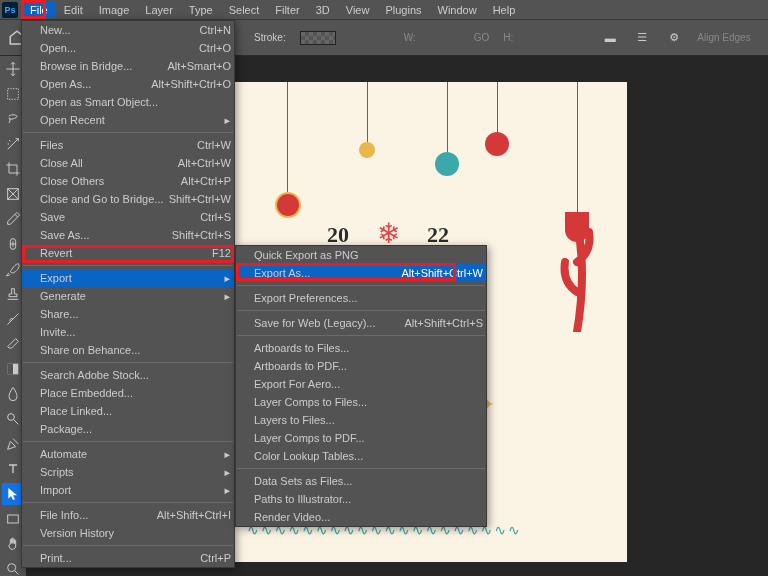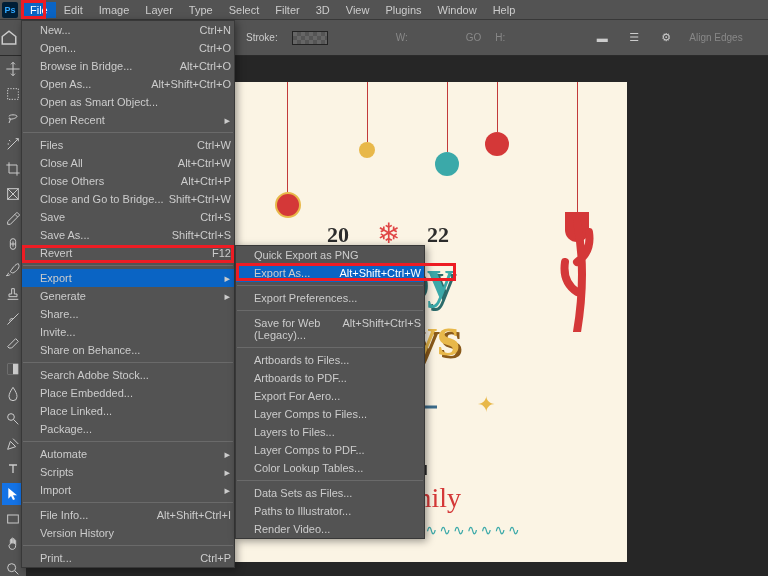--- a/index.html
+++ b/index.html
@@ -1,41 +1,41 @@
 <!DOCTYPE html>
 <html><head>
 <meta charset="utf-8">
 <style>
 *{margin:0;padding:0;box-sizing:border-box;font-family:"Segoe UI",Tahoma,sans-serif;font-size:11px;color:#ccc;user-select:none}
 body{background:#535353;width:768px;height:576px;overflow:hidden;position:relative}
 .menubar{background:#535353;height:20px;display:flex;align-items:center;padding-left:2px;border-bottom:1px solid #383838}
 .ps-logo{width:16px;height:16px;background:#001e36;color:#31a8ff;font-weight:bold;font-size:9px;display:flex;align-items:center;justify-content:center;margin-right:4px;border-radius:2px}
 .menubar-item{padding:2px 8px;cursor:default}
 .menubar-item.open{background:#0a64c4;color:#fff}
-.options-bar{background:#535353;height:36px;display:flex;align-items:center;padding-left:0;border-bottom:1px solid #2a2a2a;gap:14px}
+.options-bar{background:#535353;height:36px;display:flex;align-items:center;padding-left:8px;border-bottom:1px solid #2a2a2a;gap:14px}
 .opt-ico{width:18px;height:18px;display:flex;align-items:center;justify-content:center;color:#ccc}
 .opt-label{font-size:10px;color:#ccc}
 .opt-swatch{width:36px;height:14px;border:1px solid #222;background:repeating-conic-gradient(#555 0 25%,#666 0 50%) 0 0/8px 8px}
 .opt-dim{color:#888;font-size:10px}
 .toolbar{position:absolute;left:0;top:56px;width:26px;background:#535353;display:flex;flex-direction:column;align-items:center;padding-top:2px;gap:3px}
 .tool{width:22px;height:22px;display:flex;align-items:center;justify-content:center;color:#ccc;position:relative}
 .tool svg{width:16px;height:16px}
 .tool.active{background:#1473e6}
 .canvas{position:absolute;left:26px;top:56px;right:0;bottom:0;background:#262626;display:flex;align-items:flex-start;justify-content:center;padding-top:26px}
 .artboard{width:460px;height:480px;background:#fbf4e4;position:relative;overflow:hidden}
 .dropdown{position:absolute;background:#535353;border:1px solid #383838;box-shadow:2px 2px 8px rgba(0,0,0,.4);z-index:10}
 .dropdown.file{left:21px;top:20px;width:214px}
 .menu-item{display:flex;justify-content:space-between;padding:3px 3px 3px 18px;cursor:default;position:relative}
 .menu-item.disabled{color:#888}
 .menu-item.highlight{background:#0a64c4;color:#fff}
 .menu-item.highlight .shortcut{color:#fff}
 .shortcut{color:#ccc;font-size:11px}
 .menu-sep{height:1px;background:#6a6a6a;margin:3px 1px}
 .submenu-arrow{position:absolute;right:4px;top:3px}
-.dropdown.export{left:235px;top:245px;width:190px}
+.dropdown.export{left:235px;top:245px;width:252px}
 .red-box{position:absolute;border:3px solid #ed1c24;pointer-events:none;z-index:20}
 .red-file{left:21px;top:0;width:25px;height:19px}
 .red-export{left:22px;top:245px;width:212px;height:18px}
 .red-exportas{left:236px;top:263px;width:220px;height:18px}
 
 .string{position:absolute;width:1px;background:#c23a3a;top:0}
 .orn{position:absolute;border-radius:50%}
 .antler{position:absolute;width:40px;height:120px}
 .snow{position:absolute;color:#e04646;font-size:28px}
 .txt-year{position:absolute;font-family:Georgia,serif;font-weight:bold;font-size:22px;color:#2c2c2c}
@@ -241,21 +241,21 @@
     <div class="menu-item">
       <span>New...</span>
       <span class="shortcut">Ctrl+N</span>
     </div>
     <div class="menu-item">
       <span>Open...</span>
       <span class="shortcut">Ctrl+O</span>
     </div>
     <div class="menu-item">
       <span>Browse in Bridge...</span>
-      <span class="shortcut">Alt+Ctrl+O</span>
+      <span class="shortcut">Alt+Smart+O</span>
     </div>
     <div class="menu-item">
       <span>Open As...</span>
       <span class="shortcut">Alt+Shift+Ctrl+O</span>
     </div>
     <div class="menu-item">
       <span>Open as Smart Object...</span>
       <span class="shortcut"></span>
     </div>
     <div class="menu-item">

